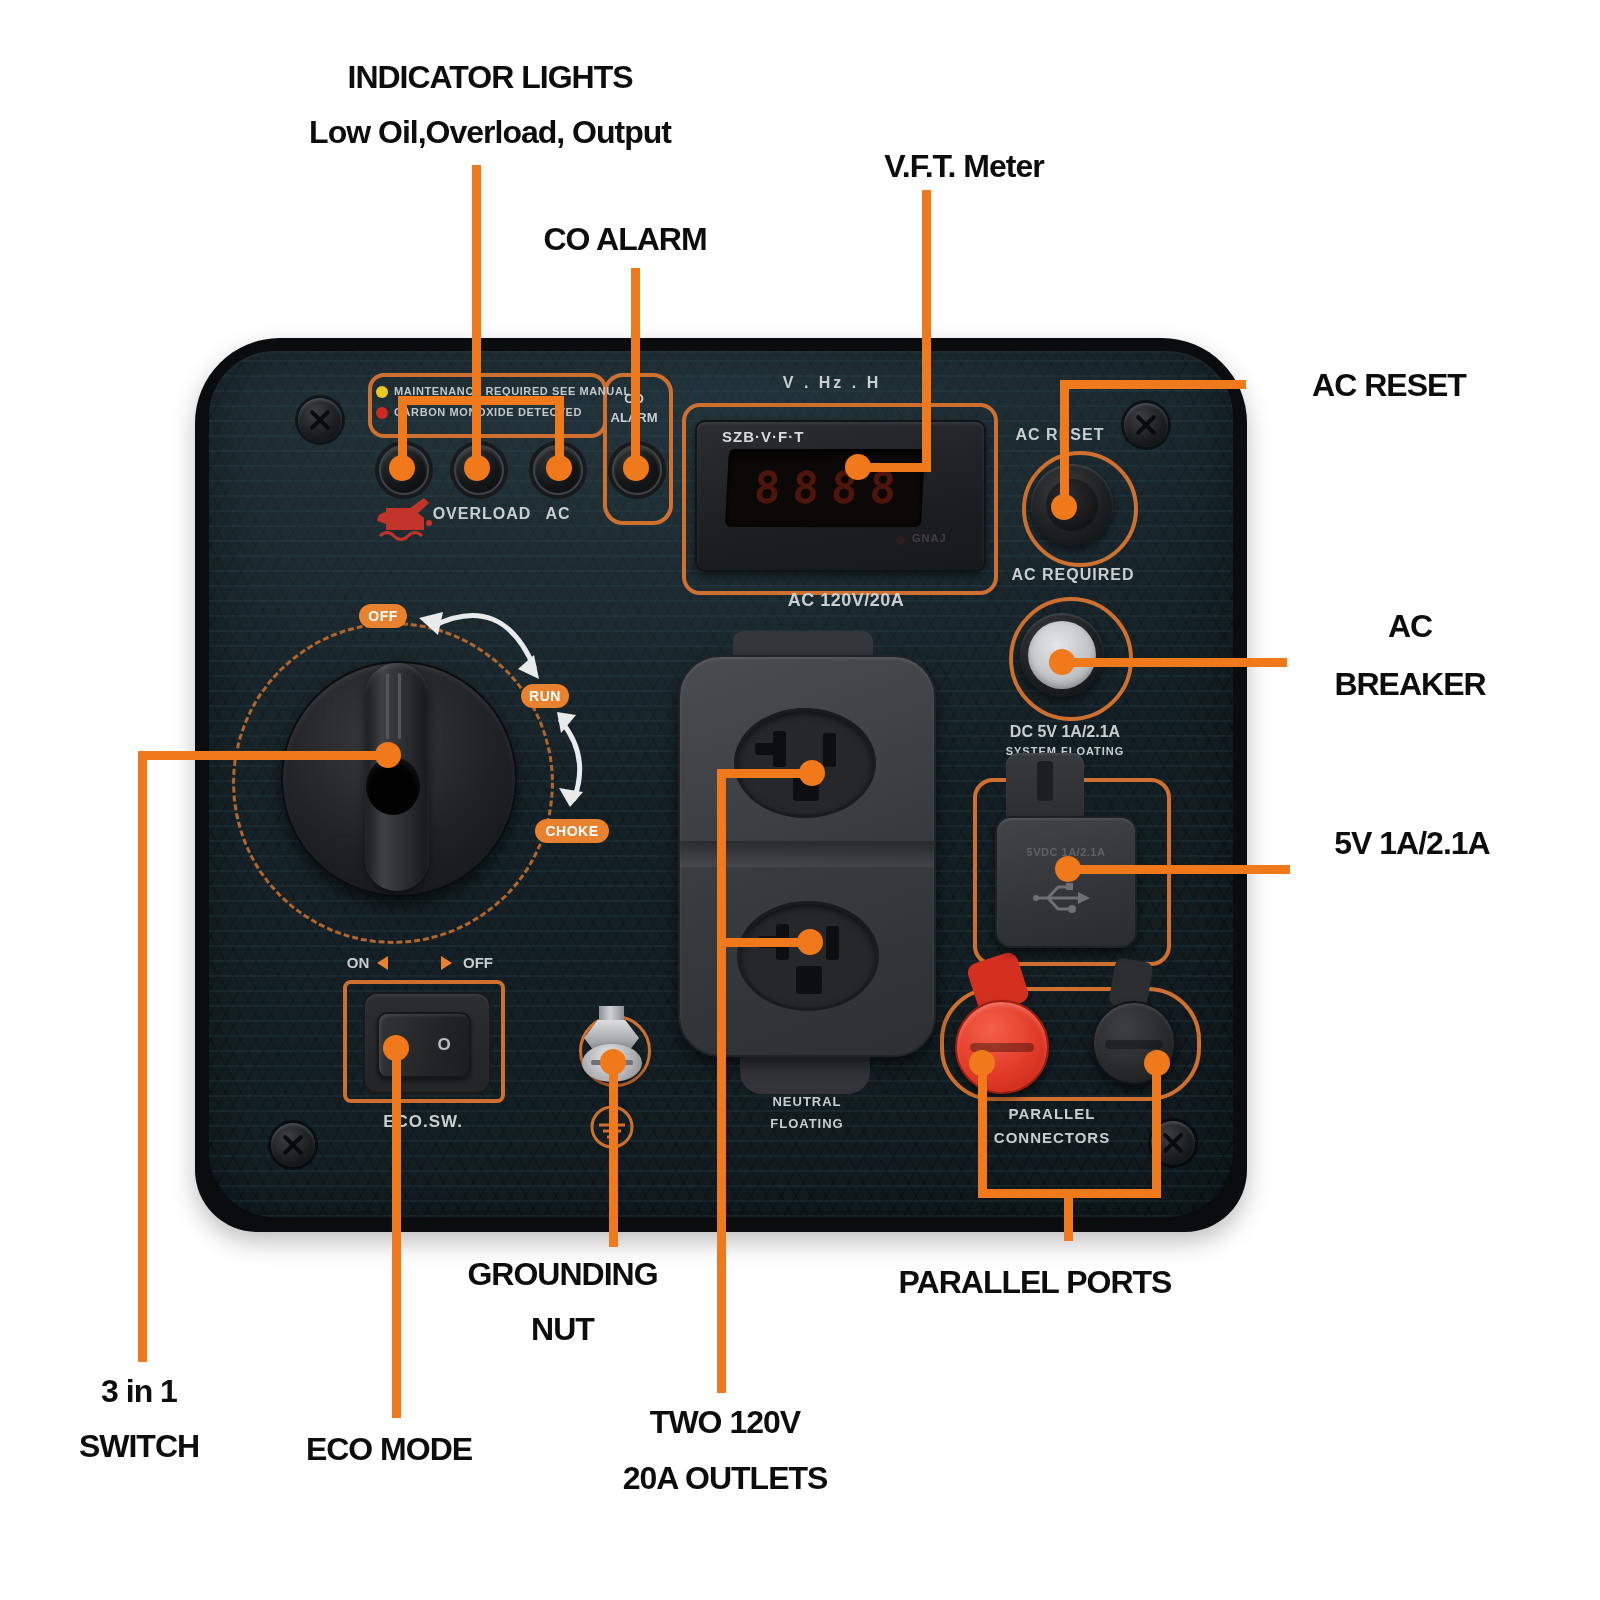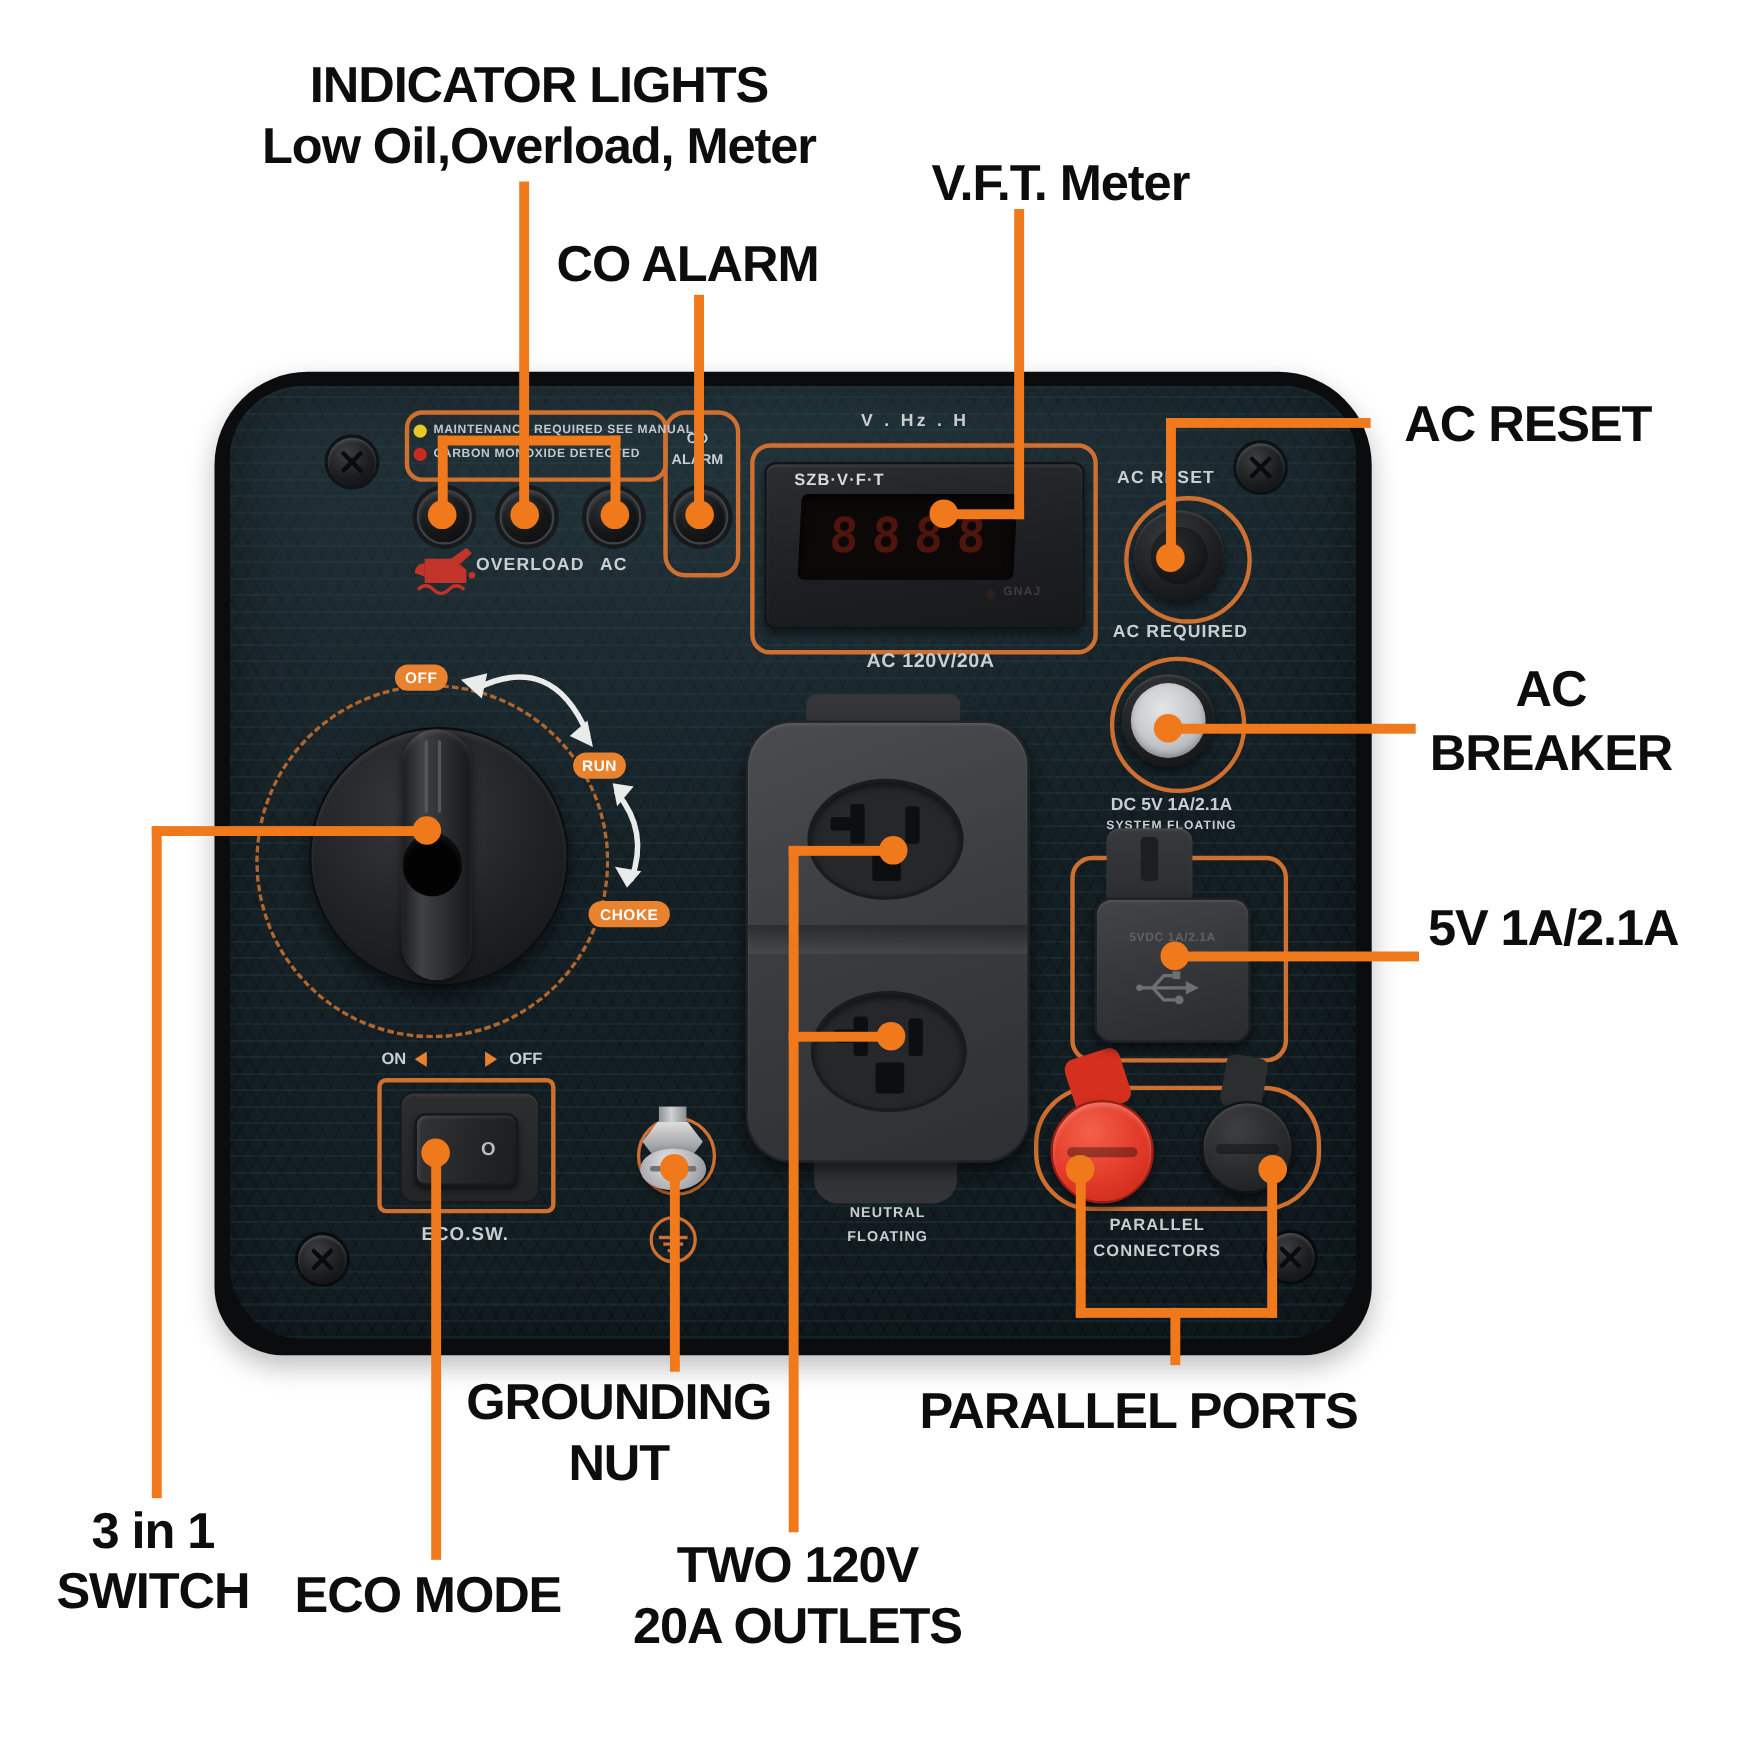--- a/index.html
+++ b/index.html
@@ -1,21 +1,21 @@
 <!DOCTYPE html>
 <html><head>
 <meta charset="utf-8">
 <style>
   html,body{margin:0;padding:0;background:#ffffff;}
   .stage{position:relative;width:1600px;height:1600px;background:#ffffff;overflow:hidden;
          font-family:"Liberation Sans", sans-serif;}
 
   
   .lbl{position:absolute;color:#0d0d0d;font-weight:700;text-align:center;
-       font-size:46px;line-height:55px;letter-spacing:-1px;}
+       font-size:32px;line-height:55px;letter-spacing:-1px;}
   .lbl span{display:block;}
   .lbl-indicator{left:160px;top:50px;width:660px;}
   .lbl-co{left:495px;top:212px;width:260px;}
   .lbl-vft{left:804px;top:139px;width:320px;}
   .lbl-acreset{left:1254px;top:358px;width:270px;}
   .lbl-acbreaker{left:1295px;top:597px;width:230px;line-height:58px;}
   .lbl-usb{left:1282px;top:815px;width:260px;line-height:56px;}
   .lbl-parallel{left:830px;top:1255px;width:410px;}
   .lbl-ground{left:410px;top:1247px;width:305px;}
   .lbl-outlets{left:540px;top:1394px;width:370px;line-height:56px;}
@@ -361,21 +361,21 @@
   <div class="dot" style="left:969px;top:1050px;"></div>
   <div class="dot" style="left:1144px;top:1050px;"></div>
   <div class="dot" style="left:799px;top:760px;"></div>
   <div class="dot" style="left:797px;top:929px;"></div>
   <div class="dot" style="left:600px;top:1049px;"></div>
   <div class="dot" style="left:383px;top:1035px;"></div>
   <div class="dot" style="left:375px;top:742px;"></div>
 
   <div class="lbl lbl-indicator">
     <span>INDICATOR LIGHTS</span>
-    <span>Low Oil,Overload, Meter</span>
+    <span>Low Oil,Overload, Output</span>
   </div>
   <div class="lbl lbl-co">CO ALARM</div>
   <div class="lbl lbl-vft">V.F.T. Meter</div>
   <div class="lbl lbl-acreset">AC RESET</div>
   <div class="lbl lbl-acbreaker">
     <span>AC</span>
     <span>BREAKER</span>
   </div>
   <div class="lbl lbl-usb">
     <span>5V 1A/2.1A</span>

